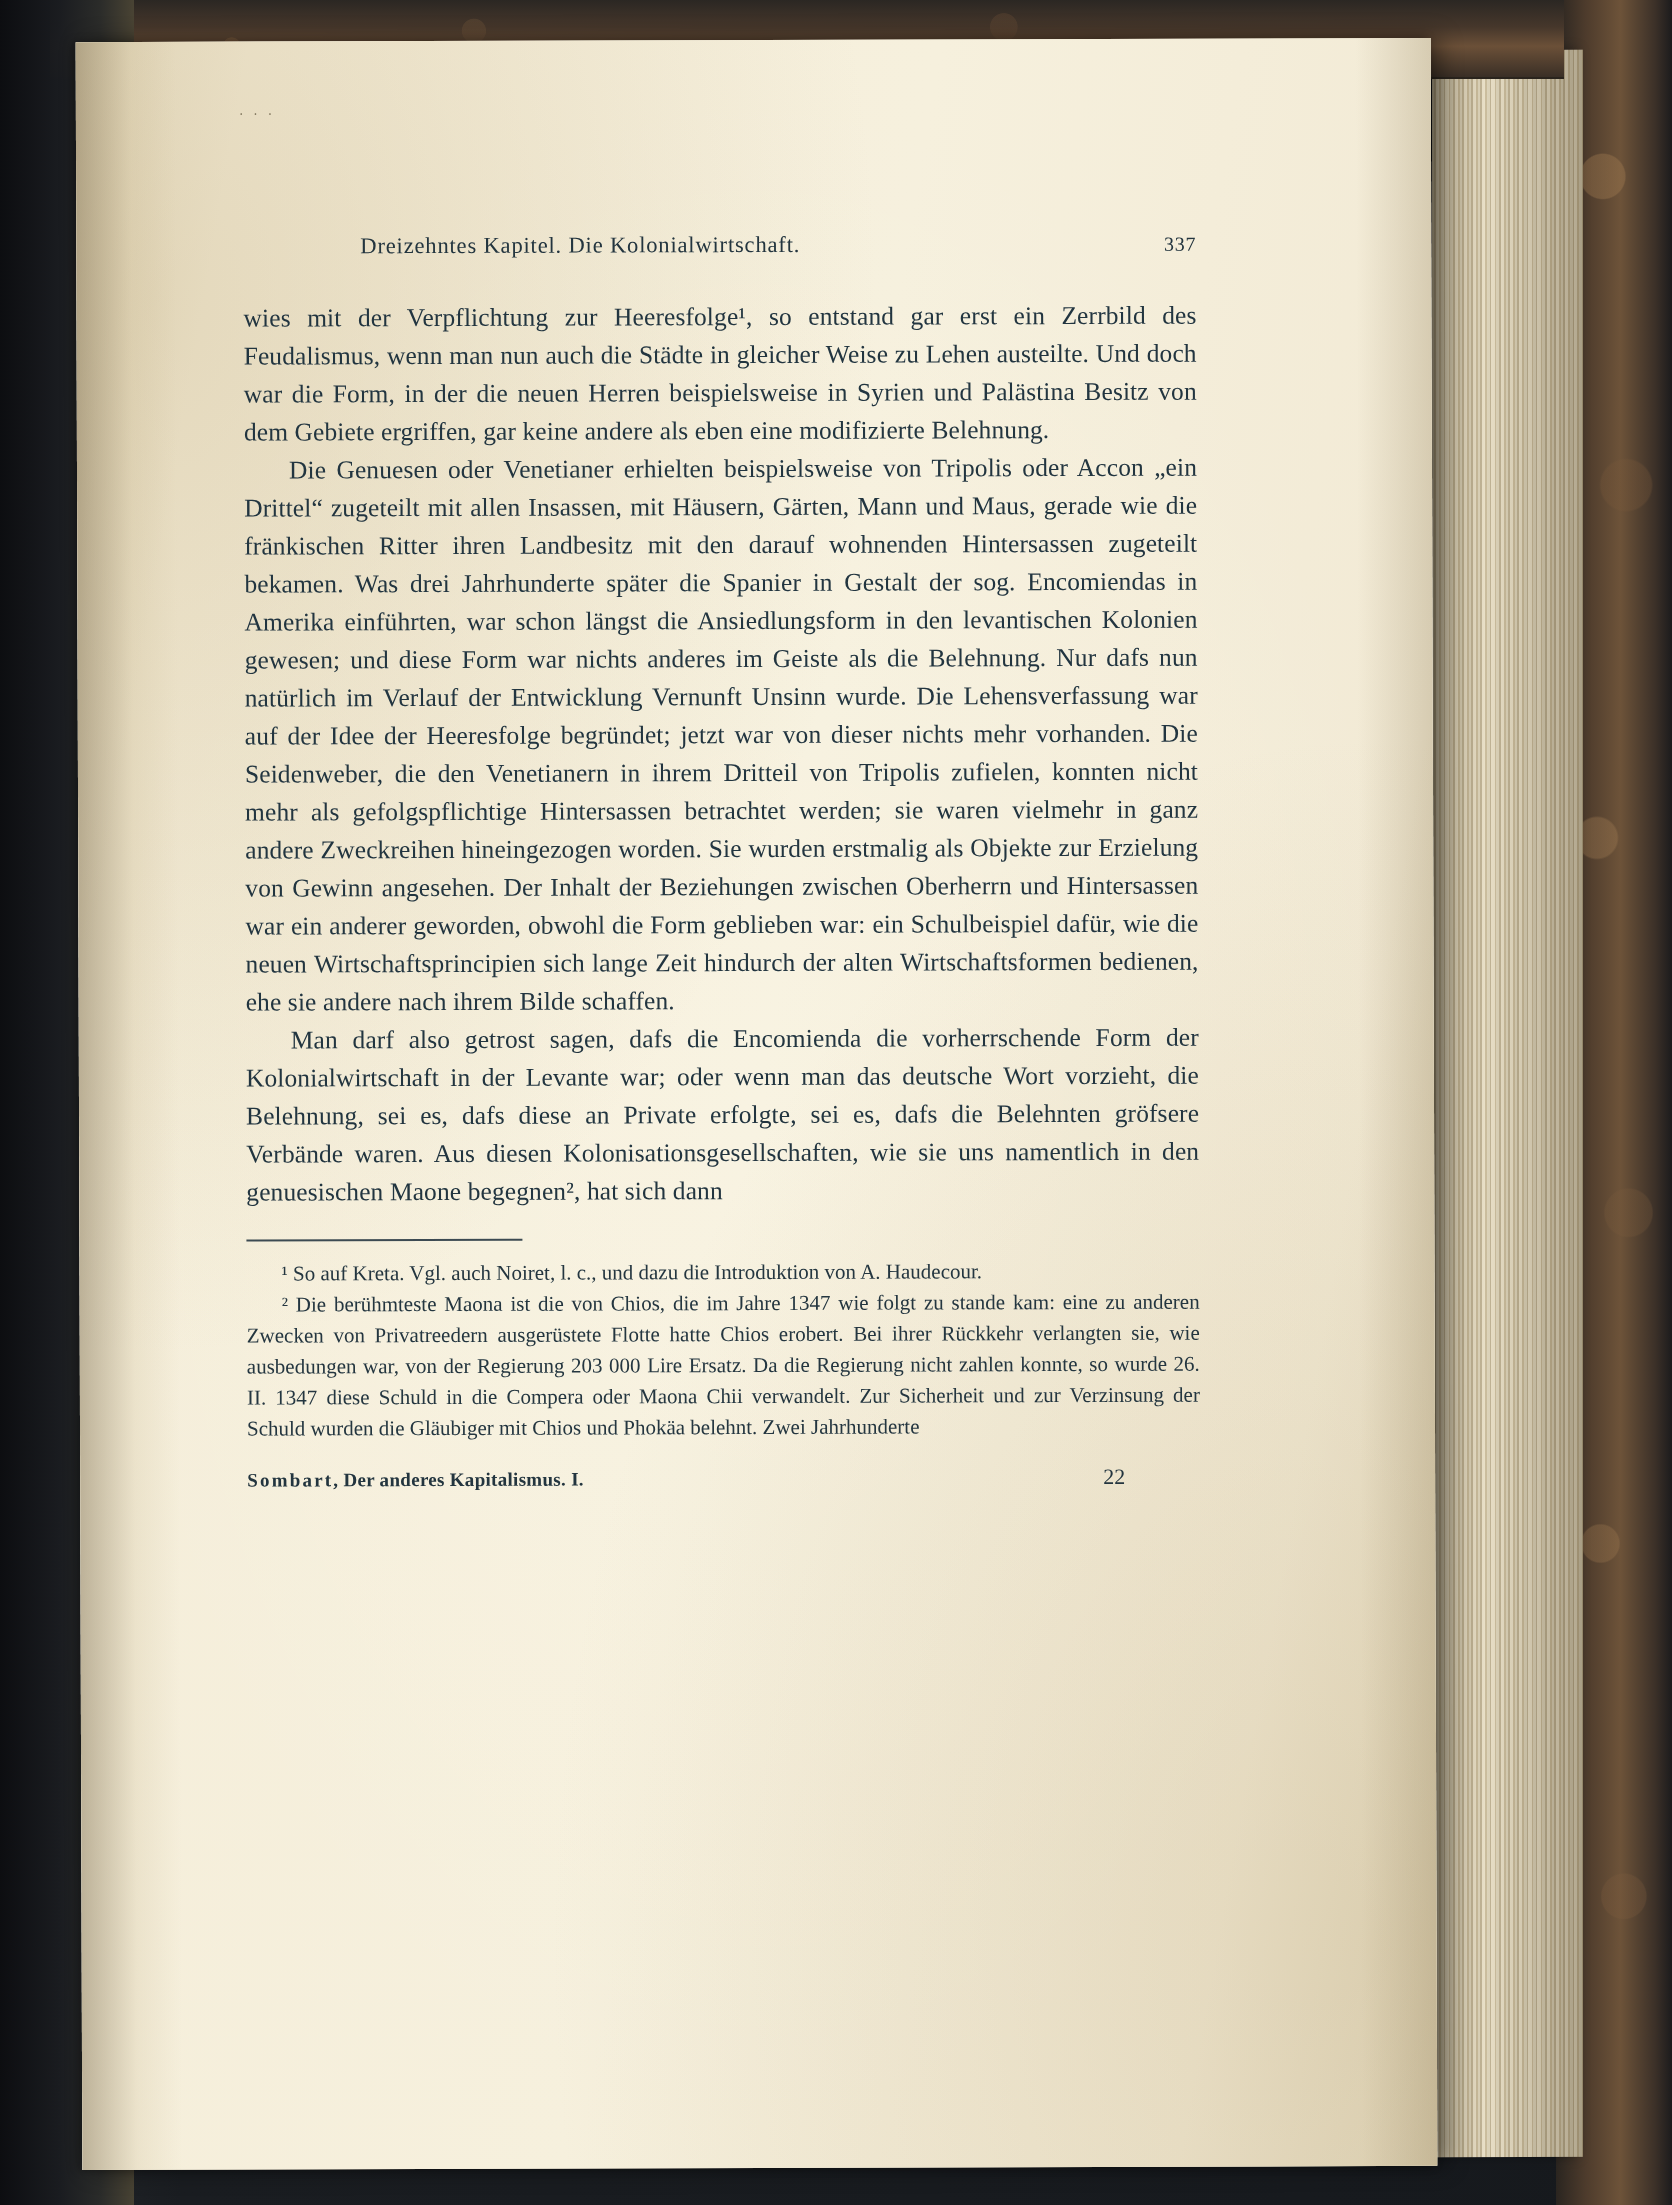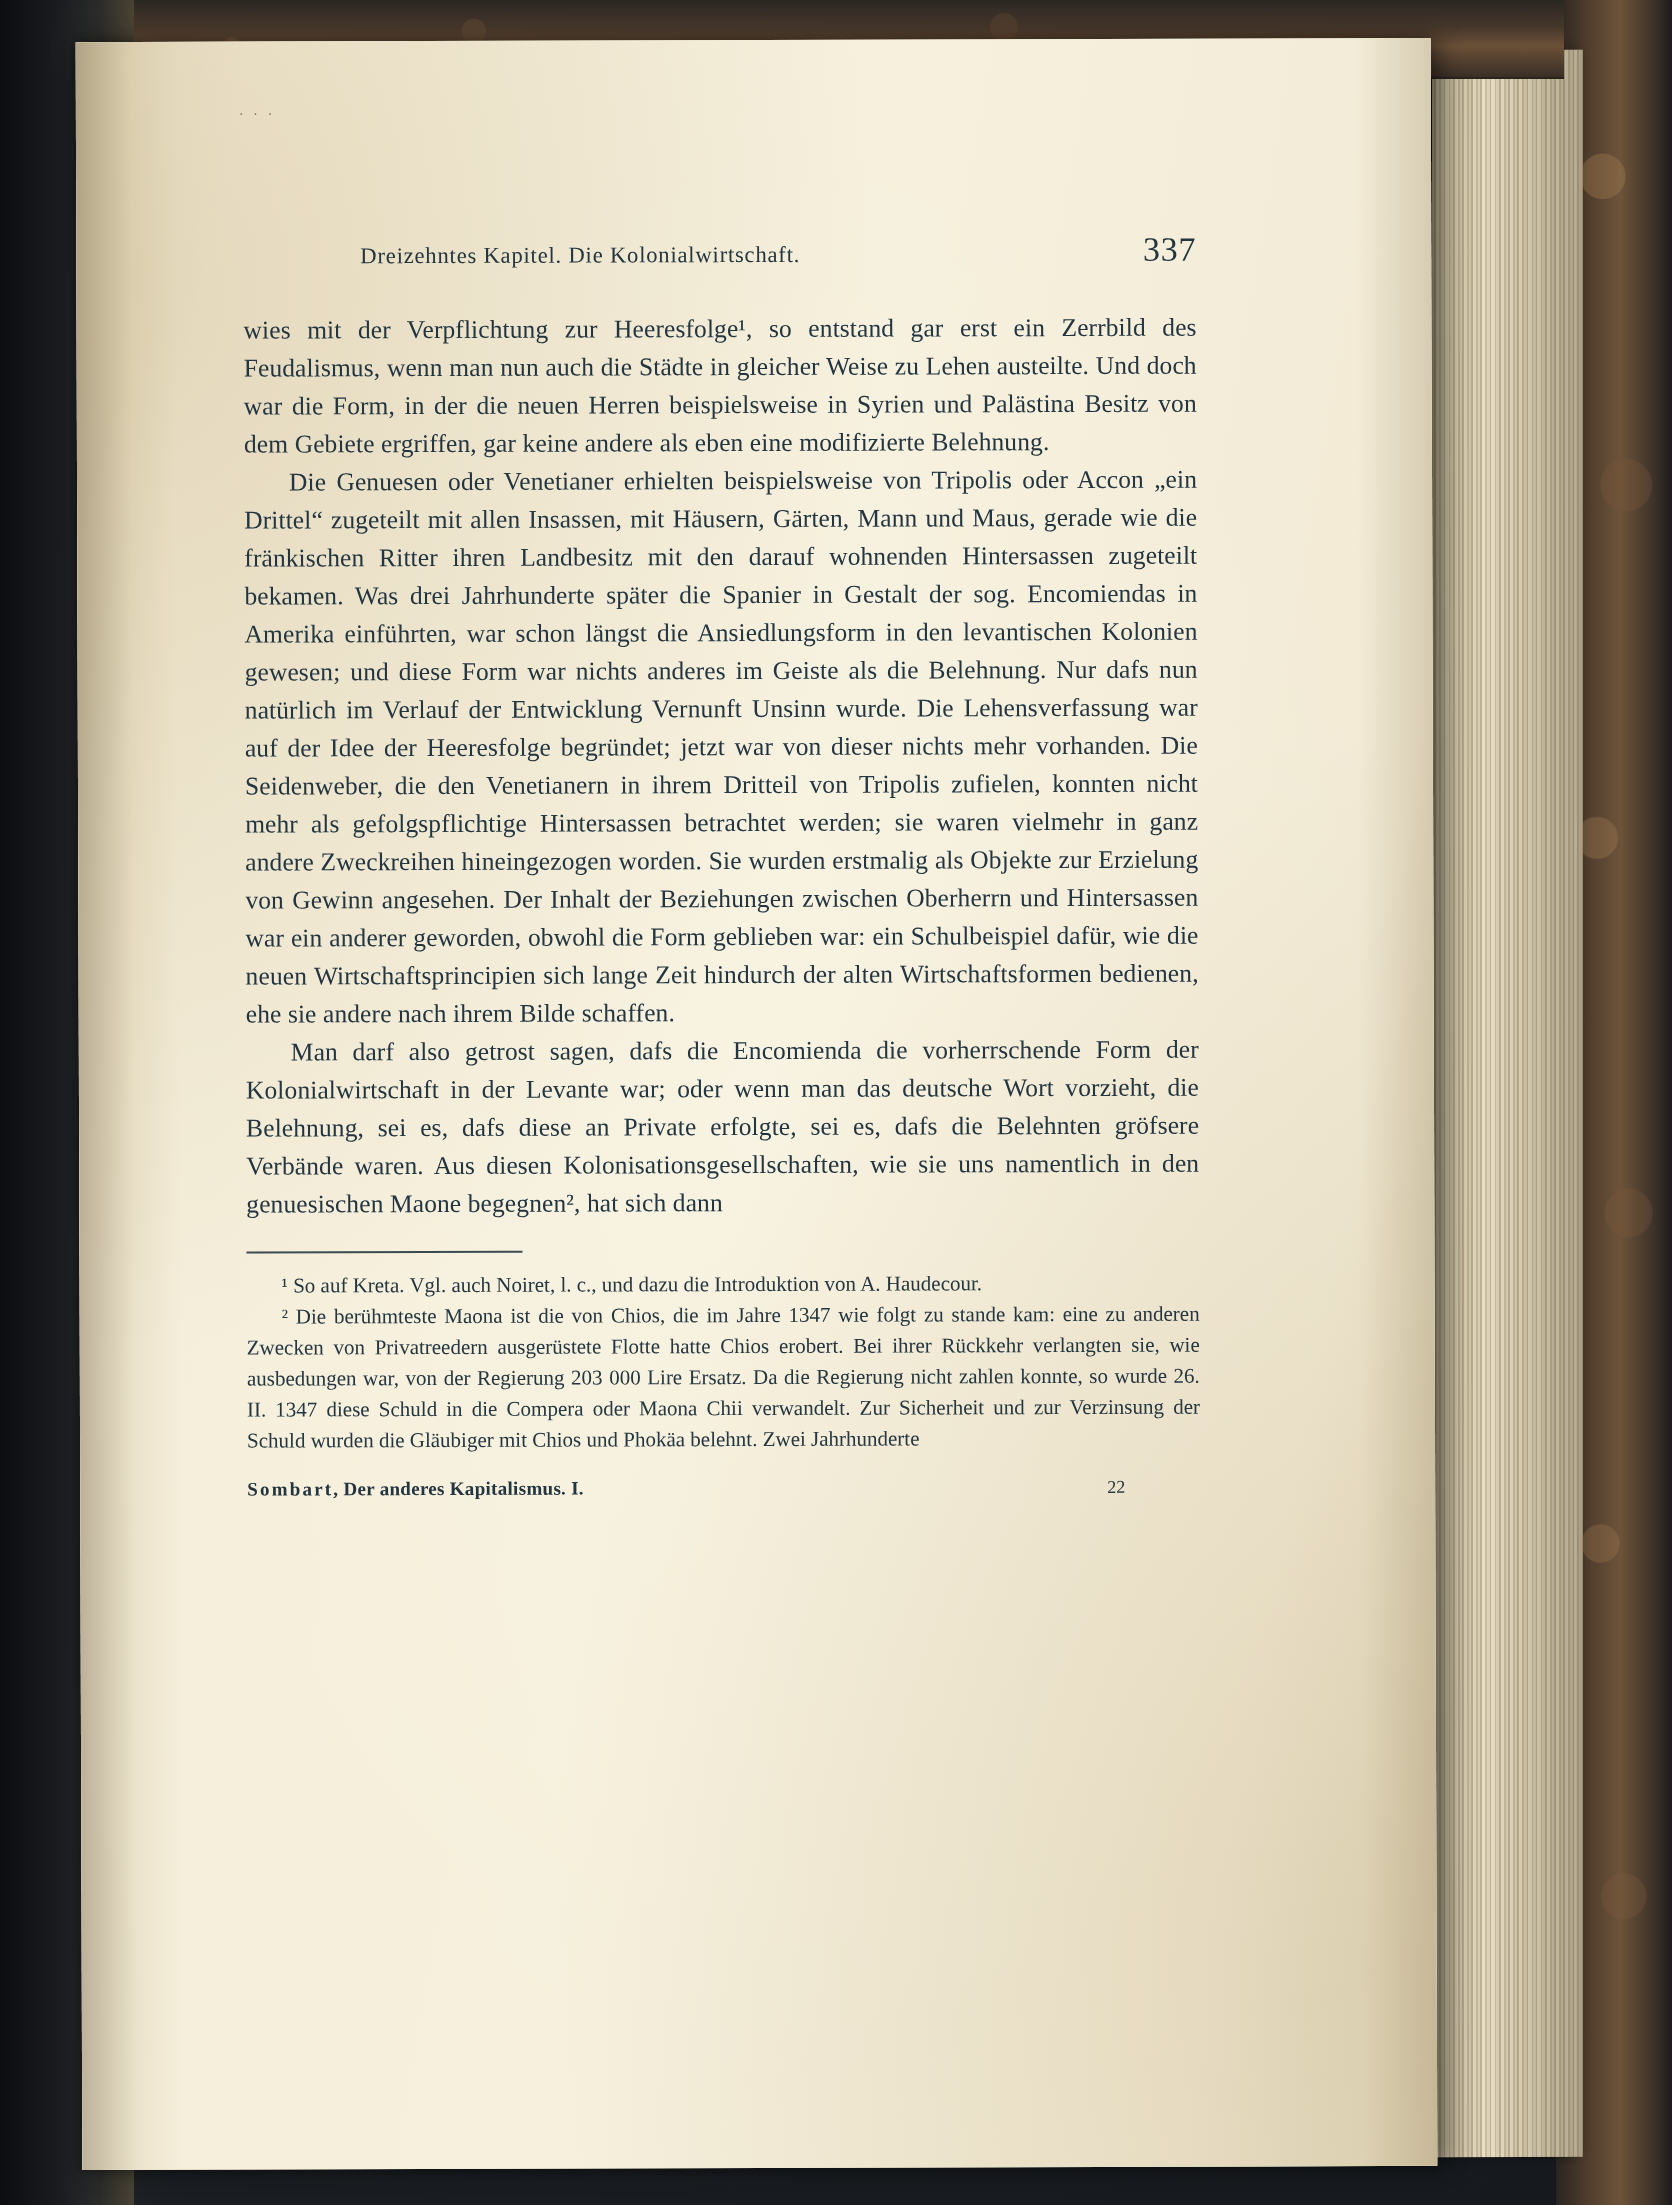--- a/index.html
+++ b/index.html
@@ -167,21 +167,21 @@
     margin-bottom: 40px;
     padding-left: 117px;
   }
   .runhead-title {
     font-size: 22.6px;
     letter-spacing: 0.8px;
     color: #23353f;
     white-space: nowrap;
   }
   .runhead-page {
-    font-size: 34px;
+    font-size: 20px;
     letter-spacing: 0.8px;
     color: #23353f;
     padding-right: 0px;
   }
 
   p.body {
     margin: 0 0 0 0;
     font-size: 25.5px;
     line-height: 38px;
     text-align: justify;
@@ -212,21 +212,21 @@
   .colophon {
     display: flex;
     align-items: baseline;
     justify-content: space-between;
     margin-top: 22px;
     font-size: 19px;
     color: #23353f;
   }
   .colophon .sig { font-weight: bold; letter-spacing: 0.3px; }
   .colophon .sig .nm { letter-spacing: 2.2px; font-weight: bold; }
-  .colophon .num { font-size: 18px; padding-right: 75px; }
+  .colophon .num { font-size: 22px; padding-right: 75px; }
 </style>
 </head>
 <body>
 
 <div id="scan">
   <div class="backdrop"></div>
 
   <div class="cover-right">
     <div class="cover-right-marble"></div>
   </div>

